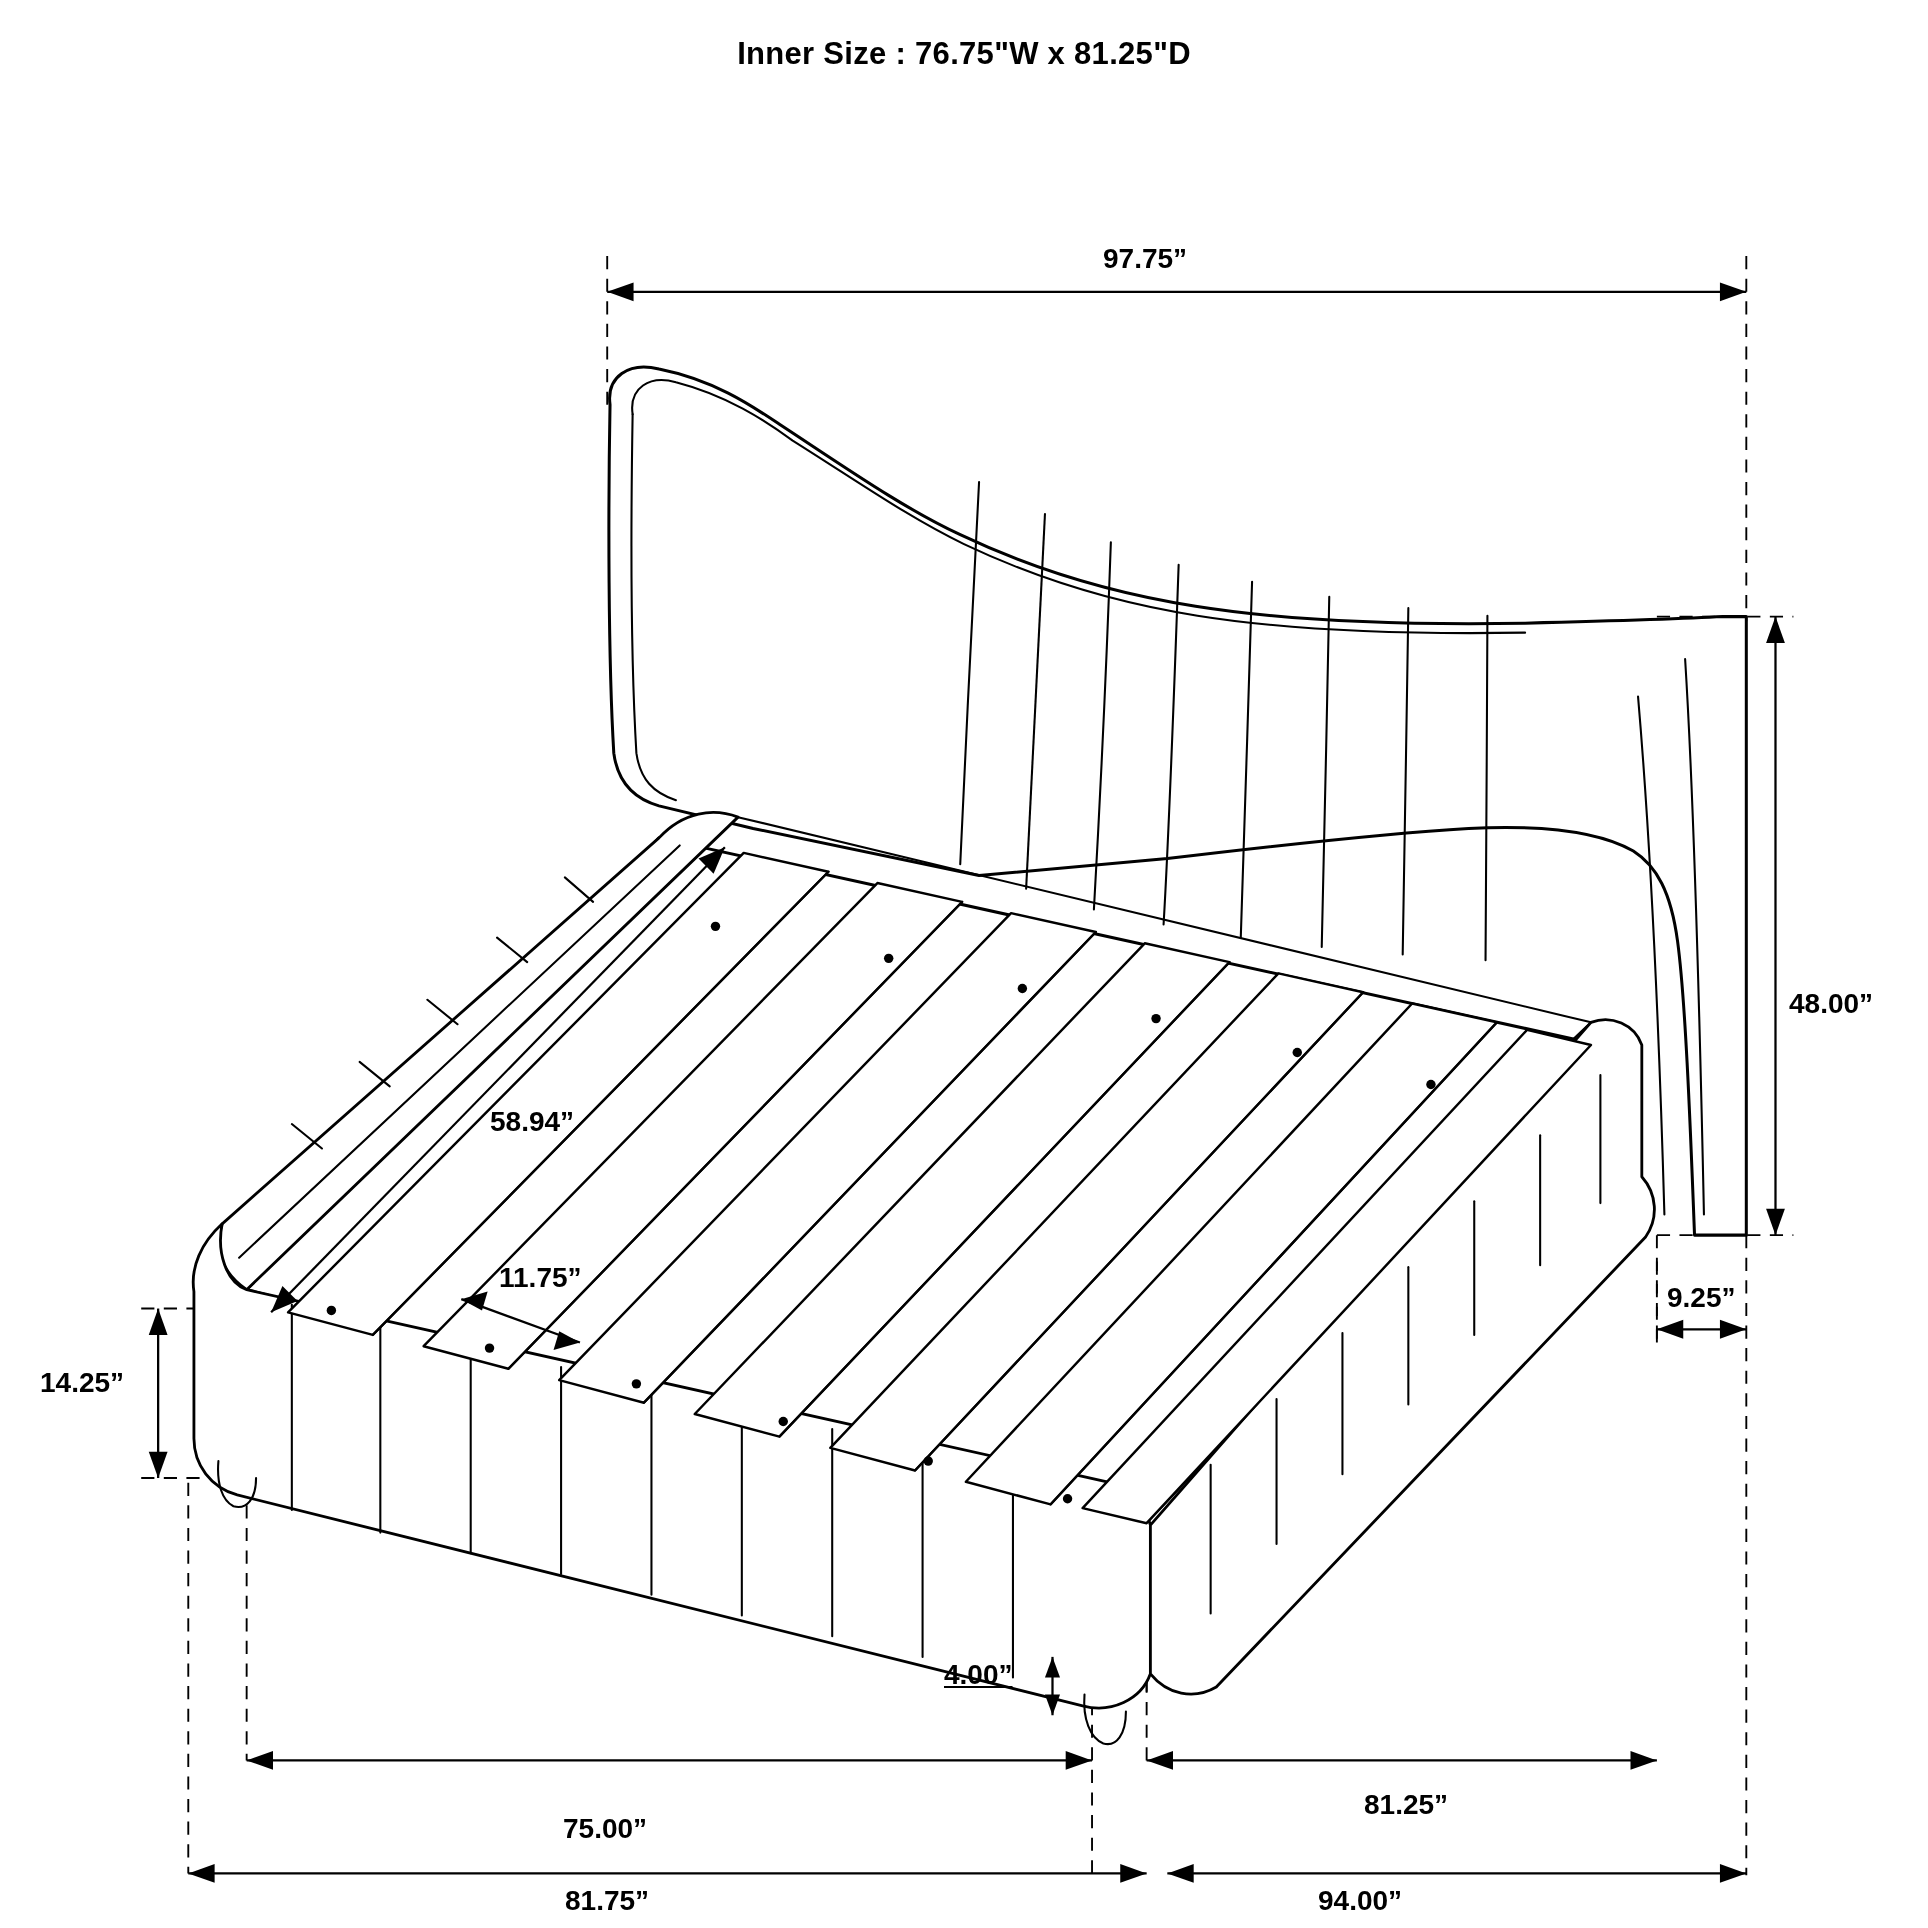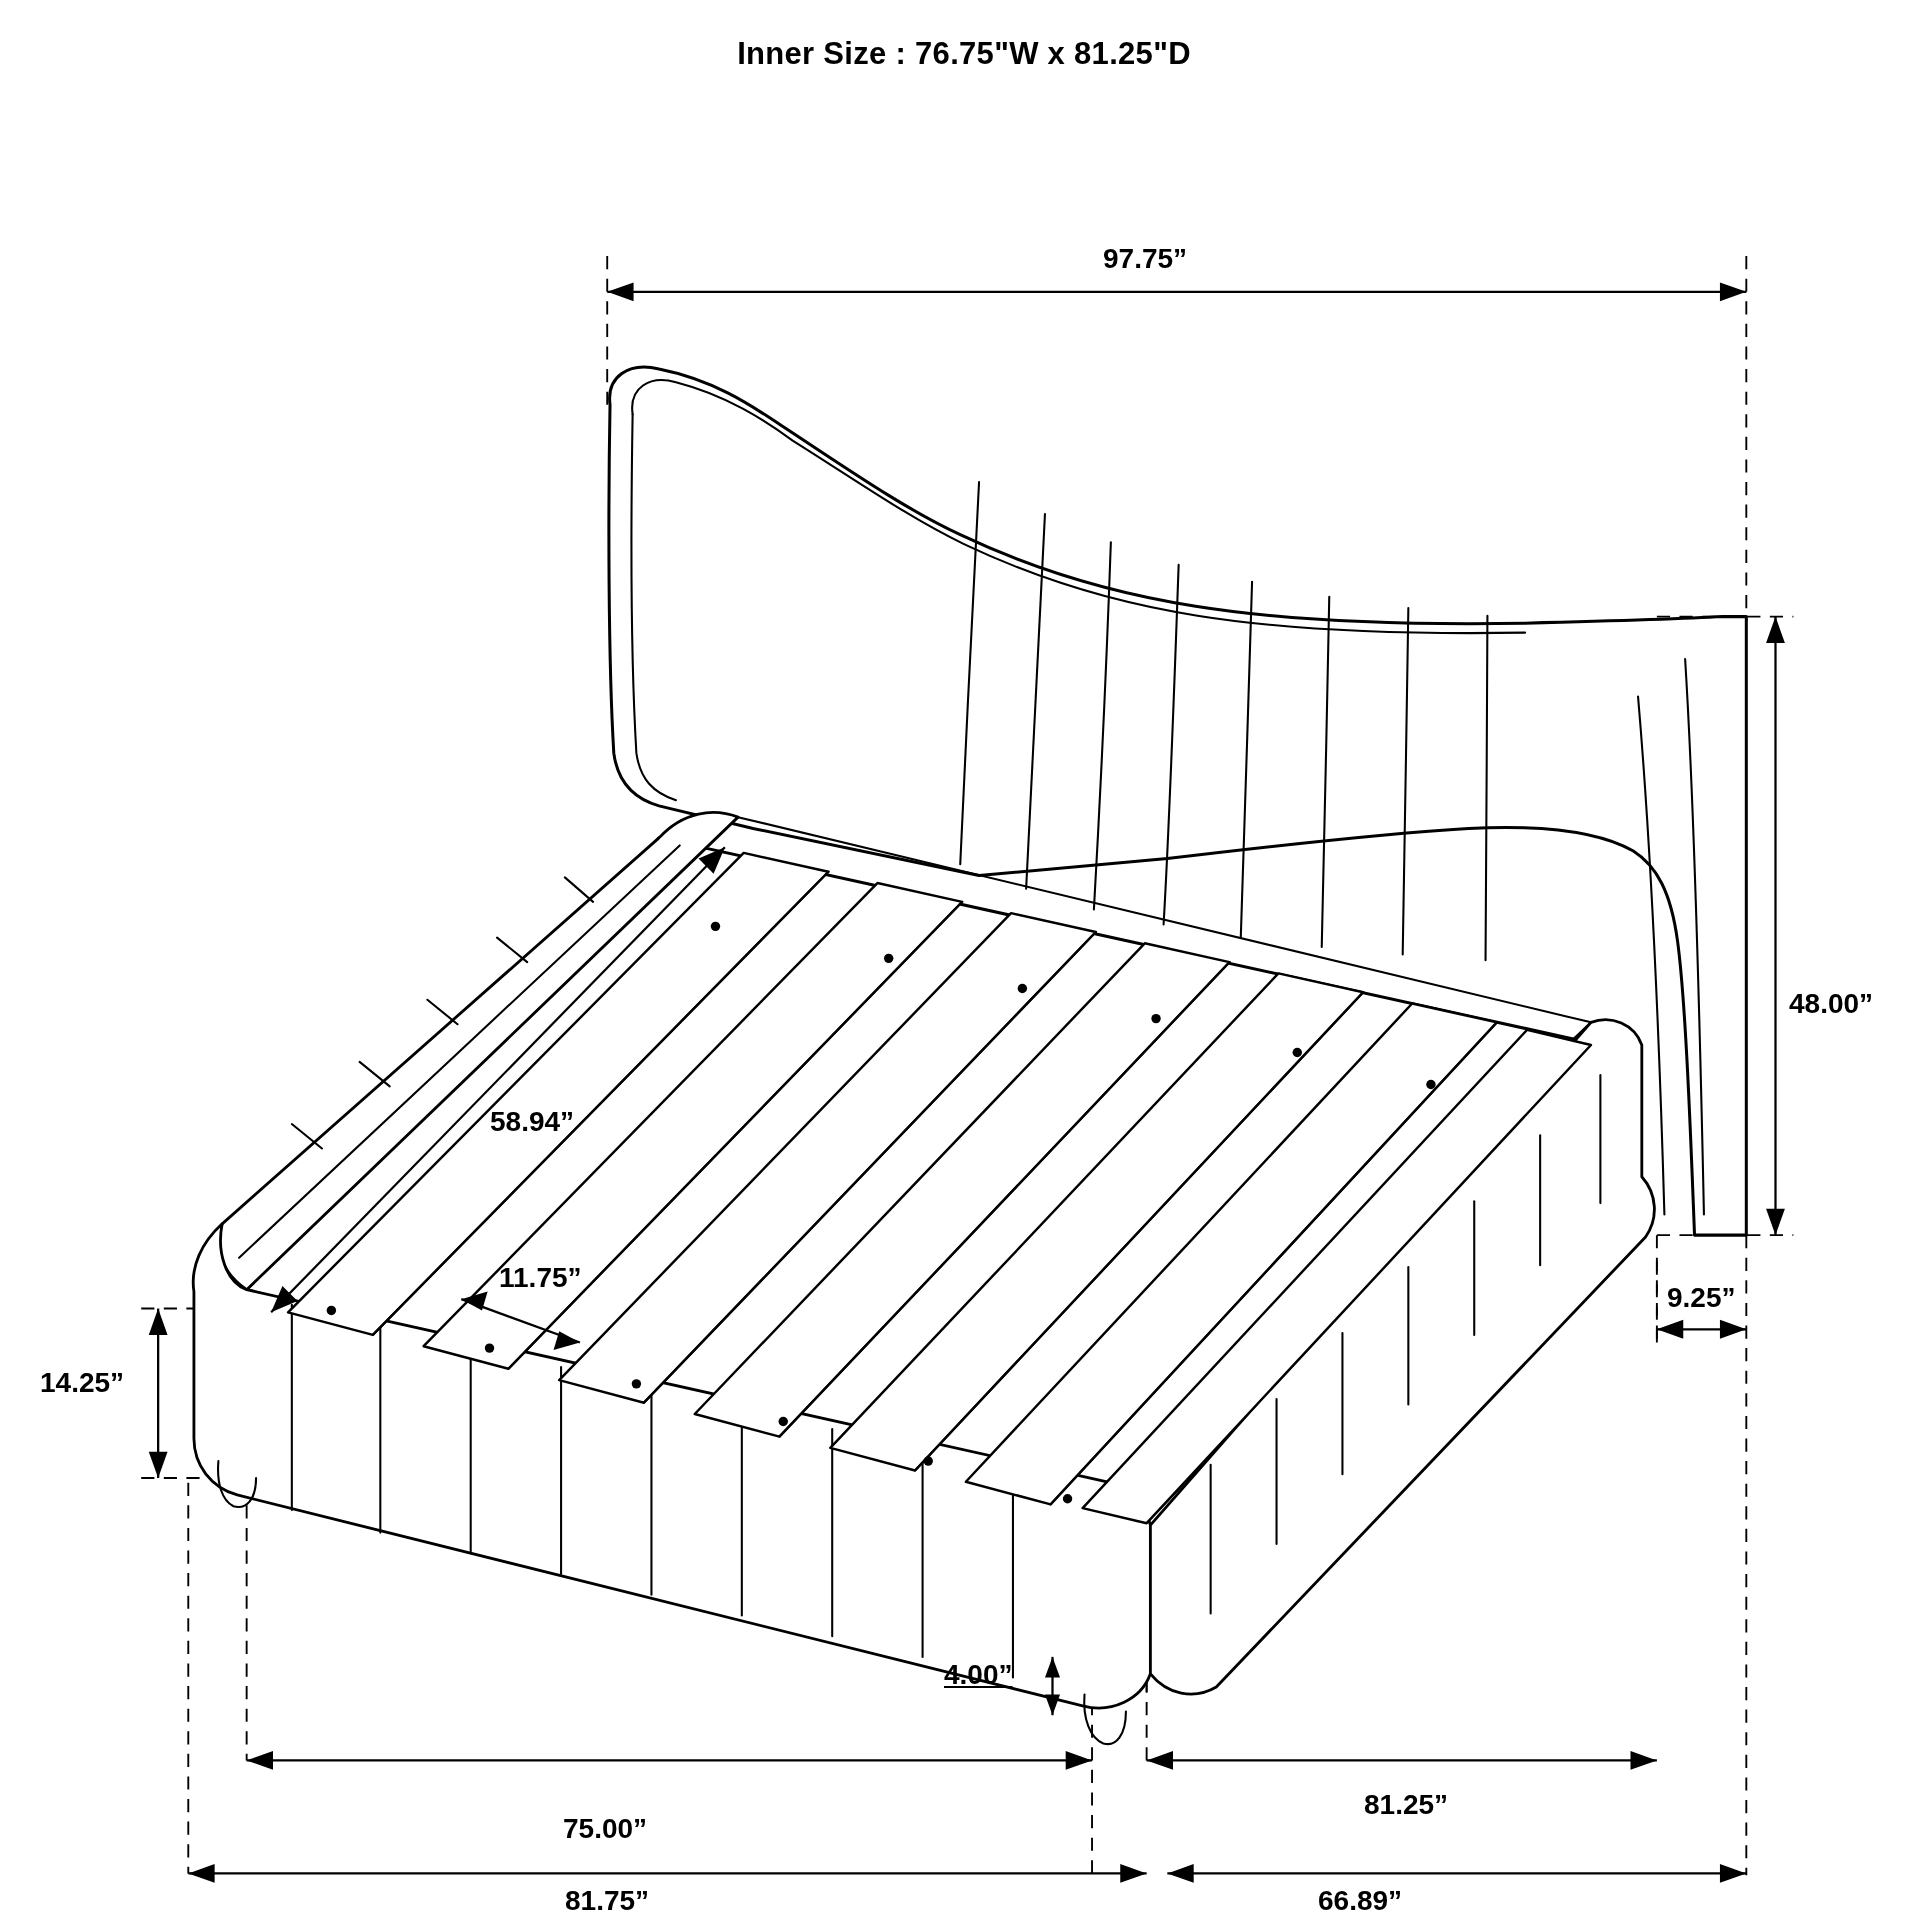--- a/index.html
+++ b/index.html
@@ -330,16 +330,16 @@
   <div class="dimlabel" style="left:1667px; top:1282px;">9.25”</div>
 
   <div class="dimlabel" style="left:944px; top:1659px;text-decoration:underline;">4.00”</div>
 
   <div class="dimlabel" style="left:563px; top:1789px;margin-top:24px;">75.00”</div>
 
   <div class="dimlabel" style="left:1364px; top:1789px;">81.25”</div>
 
   <div class="dimlabel" style="left:565px; top:1885px;">81.75”</div>
 
-  <div class="dimlabel" style="left:1318px; top:1885px;">66.89”</div>
+  <div class="dimlabel" style="left:1318px; top:1885px;">94.00”</div>
 
 </div>
 
 
 </body></html>

